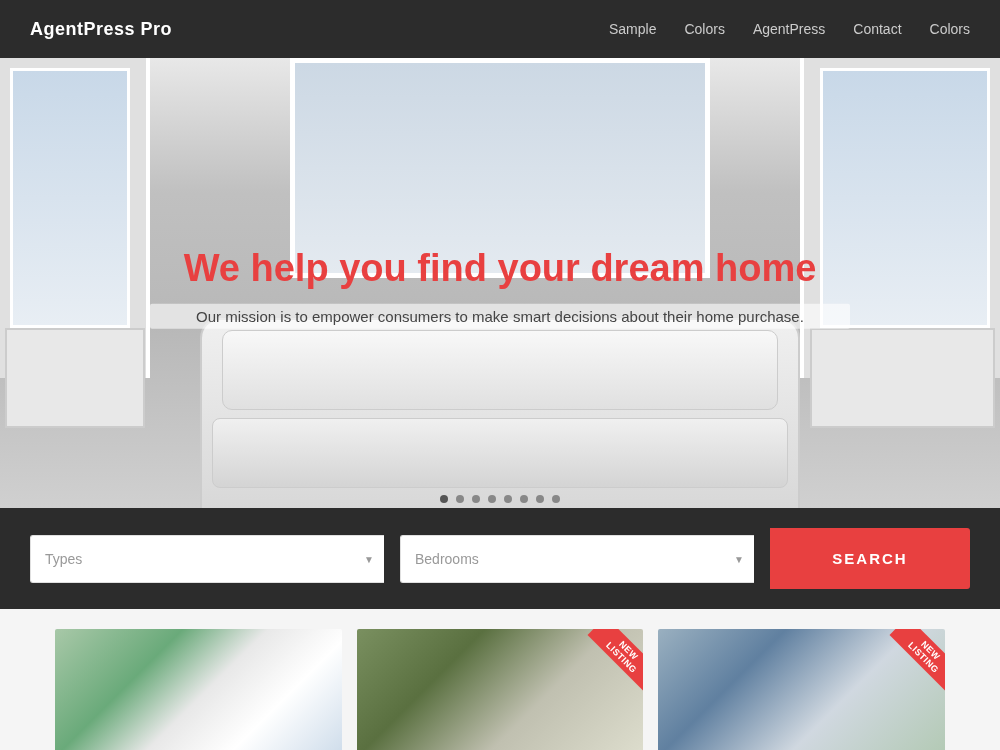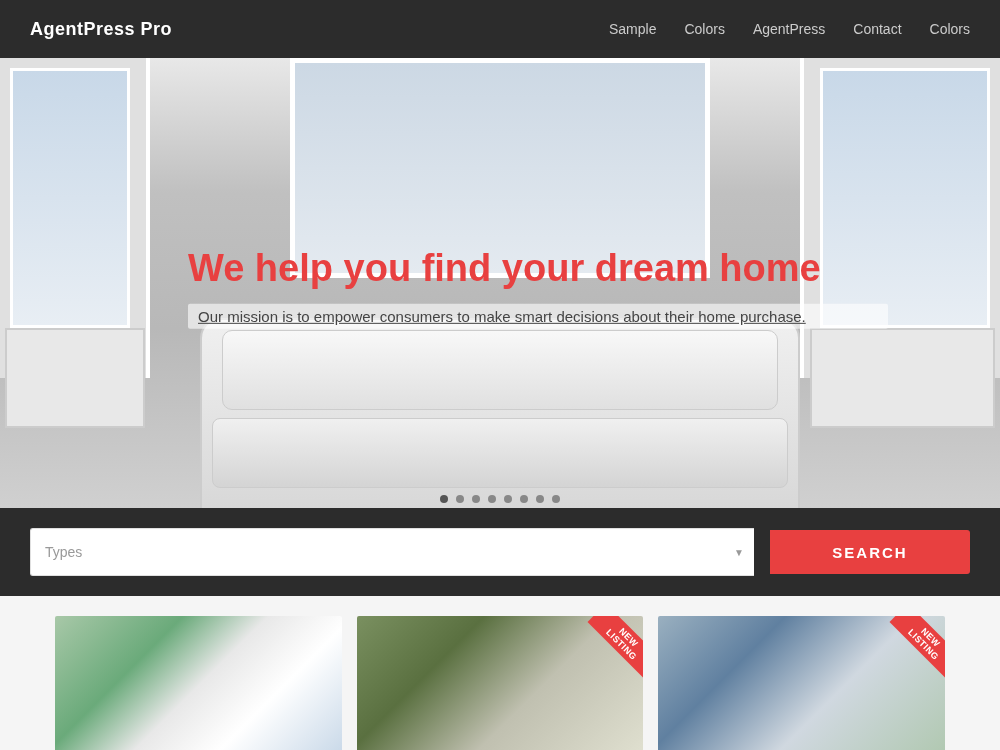--- a/index.html
+++ b/index.html
@@ -127,38 +127,37 @@
       background: linear-gradient(180deg, #f0f0f0 0%, #d4d4d4 100%);
       border-radius: 8px;
       border: 1px solid #ccc;
     }
     
     .hero-text-overlay {
       position: absolute;
       top: 50%;
       left: 50%;
       transform: translate(-50%, -45%);
+      text-align: center;
       z-index: 5;
       width: 700px;
-      margin-left: 38px;
     }
     .hero-headline {
       font-size: 38px;
       font-weight: bold;
       color: #e84040;
       margin-bottom: 12px;
       line-height: 1.2;
     }
     .hero-subtext {
       font-size: 15px;
       color: #444;
       background: rgba(255,255,255,0.6);
       padding: 4px 10px;
       border-radius: 2px;
-      text-decoration: underline;
     }
     
     .carousel-dots {
       position: absolute;
       bottom: 5px;
       left: 50%;
       transform: translateX(-50%);
       display: flex;
       gap: 8px;
       z-index: 5;
@@ -203,21 +202,21 @@
       top: 50%;
       transform: translateY(-50%);
       font-size: 10px;
       color: #999;
       pointer-events: none;
     }
     .select-wrapper select {
       width: 100%;
     }
     .search-button {
-      height: 44px;
+      height: 61px;
       width: 200px;
       background: #e84040;
       color: #fff;
       border: none;
       font-size: 15px;
       font-weight: bold;
       letter-spacing: 2px;
       cursor: pointer;
       border-radius: 0 3px 3px 0;
     }
@@ -311,20 +310,25 @@
     <div class="dot"></div>
   </div>
 </div>
 
 <div class="search-bar">
   <div class="select-wrapper">
     <select>
       <option value="">Types</option>
     </select>
   </div>
+  <div class="select-wrapper">
+    <select>
+      <option value="">Bedrooms</option>
+    </select>
+  </div>
   <button class="search-button">SEARCH</button>
 </div>
 
 <div class="listings">
   <div class="listing-card">
     <div class="card-img"></div>
   </div>
   <div class="listing-card">
     <div class="card-img"></div>
     <div class="ribbon">NEW<br>LISTING</div>

